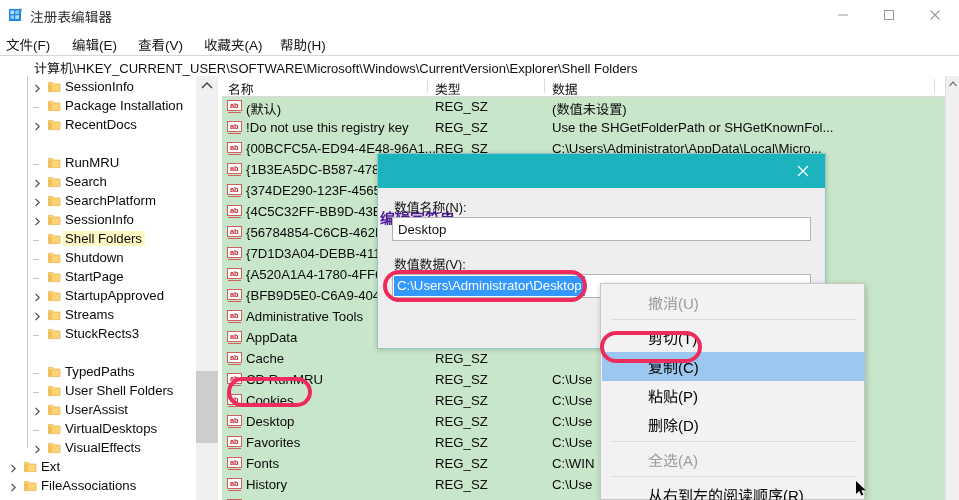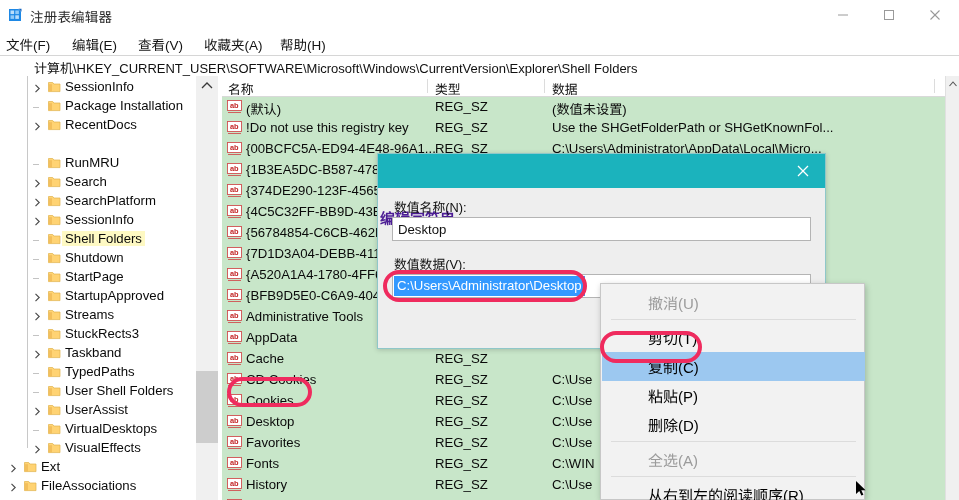--- a/index.html
+++ b/index.html
@@ -265,30 +265,20 @@
       <div class="tnode" style="top: 249px;">
         <span class="tw" style="left: 32px;"><svg width="11" height="11" viewBox="0 0 11 11">
             <line x1="1" y1="5.5" x2="7" y2="5.5" stroke="#c3c3c3" stroke-width="1"></line>
           </svg></span>
         <span class="tfolder" style="left: 48px;"><svg width="13" height="12" viewBox="0 0 13 12">
             <path d="M0.5 1.5 h4.2 l1.2 1.5 h6.1 v7.6 h-11.5 z" fill="#ffd373" stroke="#e0b24a" stroke-width="0.7"></path>
             <rect x="0.8" y="3.2" width="3.2" height="7.2" fill="#f3bf5c"></rect>
           </svg></span>
         <span class="tlabel" style="left: 65px;">StuckRects3</span>
       </div>
-      <div class="tnode" style="top: 268px;">
-        <span class="tw" style="left: 32px;"><svg width="11" height="11" viewBox="0 0 11 11">
-            <path d="M3.5 1.8 L7.2 5.5 L3.5 9.2" fill="none" stroke="#4a4a4a" stroke-width="1.15"></path>
-          </svg></span>
-        <span class="tfolder" style="left: 48px;"><svg width="13" height="12" viewBox="0 0 13 12">
-            <path d="M0.5 1.5 h4.2 l1.2 1.5 h6.1 v7.6 h-11.5 z" fill="#ffd373" stroke="#e0b24a" stroke-width="0.7"></path>
-            <rect x="0.8" y="3.2" width="3.2" height="7.2" fill="#f3bf5c"></rect>
-          </svg></span>
-        <span class="tlabel" style="left: 65px;">Taskband</span>
-      </div>
       <div class="tnode" style="top: 287px;">
         <span class="tw" style="left: 32px;"><svg width="11" height="11" viewBox="0 0 11 11">
             <line x1="1" y1="5.5" x2="7" y2="5.5" stroke="#c3c3c3" stroke-width="1"></line>
           </svg></span>
         <span class="tfolder" style="left: 48px;"><svg width="13" height="12" viewBox="0 0 13 12">
             <path d="M0.5 1.5 h4.2 l1.2 1.5 h6.1 v7.6 h-11.5 z" fill="#ffd373" stroke="#e0b24a" stroke-width="0.7"></path>
             <rect x="0.8" y="3.2" width="3.2" height="7.2" fill="#f3bf5c"></rect>
           </svg></span>
         <span class="tlabel" style="left: 65px;">TypedPaths</span>
       </div>
@@ -500,21 +490,21 @@
             </svg></span>
           <span class="vname">Cache</span>
           <span class="vtype">REG_SZ</span>
         </div>
         <div class="vrow" style="top: 273px;">
           <span class="vicon"><svg width="15" height="14" viewBox="0 0 15 14">
               <rect x="0.5" y="0.5" width="14" height="10" fill="#ffffff" stroke="#d05050" stroke-width="0.9"></rect>
               <text x="7.3" y="8.2" font-family="Liberation Sans, sans-serif" font-size="7.4" font-weight="bold" fill="#c32727" text-anchor="middle">ab</text>
               <line x1="1" y1="12.5" x2="14" y2="12.5" stroke="#d05050" stroke-width="0.9"></line>
             </svg></span>
-          <span class="vname">CD Cookies</span>
+          <span class="vname">CD RunMRU</span>
           <span class="vtype">REG_SZ</span>
           <span class="vdata">C:\Use</span>
         </div>
         <div class="vrow" style="top: 294px;">
           <span class="vicon"><svg width="15" height="14" viewBox="0 0 15 14">
               <rect x="0.5" y="0.5" width="14" height="10" fill="#ffffff" stroke="#d05050" stroke-width="0.9"></rect>
               <text x="7.3" y="8.2" font-family="Liberation Sans, sans-serif" font-size="7.4" font-weight="bold" fill="#c32727" text-anchor="middle">ab</text>
               <line x1="1" y1="12.5" x2="14" y2="12.5" stroke="#d05050" stroke-width="0.9"></line>
             </svg></span>
           <span class="vname">Cookies</span>

